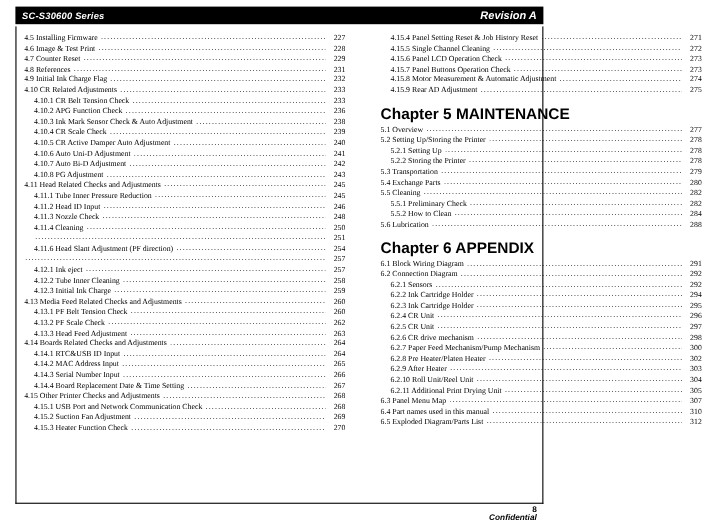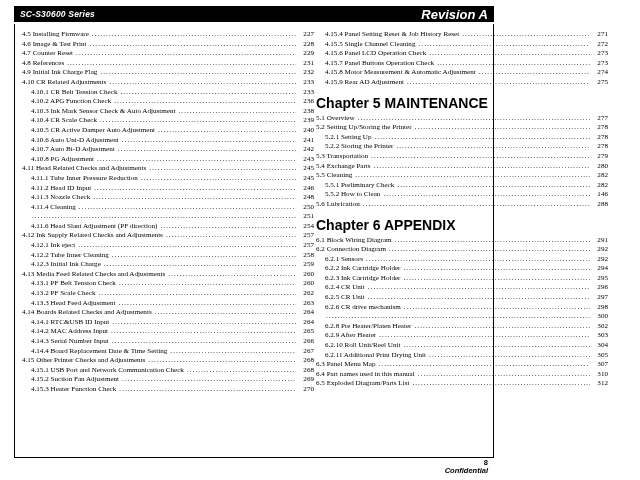--- a/index.html
+++ b/index.html
@@ -41,21 +41,21 @@
     font-weight: bold;
     font-style: italic;
     font-size: 8.5px;
     letter-spacing: 0.2px;
   }
   .header-right {
     color: #ffffff;
     font-family: "Liberation Sans", sans-serif;
     font-weight: bold;
     font-style: italic;
-    font-size: 13px;
+    font-size: 10px;
   }
   .frame {
     position: absolute;
     top: 24px;
     left: 14px;
     right: 14px;
     bottom: 22px;
     border-left: 1px solid #000;
     border-right: 1px solid #000;
   }
@@ -84,21 +84,21 @@
     font-weight: bold;
     font-size: 7.5px;
   }
   .columns {
     position: absolute;
     top: 30px;
     left: 22px;
     right: 22px;
     bottom: 26px;
     display: flex;
-    gap: 2px;
+    gap: 32px;
   }
   .col {
     width: 292px;
     flex: 0 0 292px;
   }
   .toc-entry {
     display: flex;
     align-items: baseline;
     font-size: 7.1px;
     line-height: 9.6px;
@@ -248,21 +248,20 @@
         <div class="toc-entry lvl1">
           <span class="dots">........................................................................................................................</span>
           <span class="pg">251</span>
         </div>
         <div class="toc-entry lvl1">
           <span class="label">4.11.6 Head Slant Adjustment (PF direction)</span>
           <span class="dots">........................................................................................................................</span>
           <span class="pg">254</span>
         </div>
         <div class="toc-entry lvl0">
-          <span class="label">4.12 Ink Supply Related Checks and Adjustments</span>
           <span class="dots">........................................................................................................................</span>
           <span class="pg">257</span>
         </div>
         <div class="toc-entry lvl1">
           <span class="label">4.12.1 Ink eject</span>
           <span class="dots">........................................................................................................................</span>
           <span class="pg">257</span>
         </div>
         <div class="toc-entry lvl1">
           <span class="label">4.12.2 Tube Inner Cleaning</span>
@@ -408,21 +407,21 @@
           <span class="pg">282</span>
         </div>
         <div class="toc-entry lvl1">
           <span class="label">5.5.1 Preliminary Check</span>
           <span class="dots">........................................................................................................................</span>
           <span class="pg">282</span>
         </div>
         <div class="toc-entry lvl1">
           <span class="label">5.5.2 How to Clean</span>
           <span class="dots">........................................................................................................................</span>
-          <span class="pg">146</span>
+          <span class="pg">284</span>
         </div>
         <div class="toc-entry lvl0">
           <span class="label">5.6 Lubrication</span>
           <span class="dots">........................................................................................................................</span>
           <span class="pg">288</span>
         </div>
         <div class="chapter-head">Chapter 6 APPENDIX</div>
         <div class="toc-entry lvl0">
           <span class="label">6.1 Block Wiring Diagram</span>
           <span class="dots">........................................................................................................................</span>
@@ -457,20 +456,21 @@
           <span class="label">6.2.5 CR Unit</span>
           <span class="dots">........................................................................................................................</span>
           <span class="pg">297</span>
         </div>
         <div class="toc-entry lvl1">
           <span class="label">6.2.6 CR drive mechanism</span>
           <span class="dots">........................................................................................................................</span>
           <span class="pg">298</span>
         </div>
         <div class="toc-entry lvl1">
+          <span class="label">6.2.7 Paper Feed Mechanism/Pump Mechanism</span>
           <span class="dots">........................................................................................................................</span>
           <span class="pg">300</span>
         </div>
         <div class="toc-entry lvl1">
           <span class="label">6.2.8 Pre Heater/Platen Heater</span>
           <span class="dots">........................................................................................................................</span>
           <span class="pg">302</span>
         </div>
         <div class="toc-entry lvl1">
           <span class="label">6.2.9 After Heater</span>

